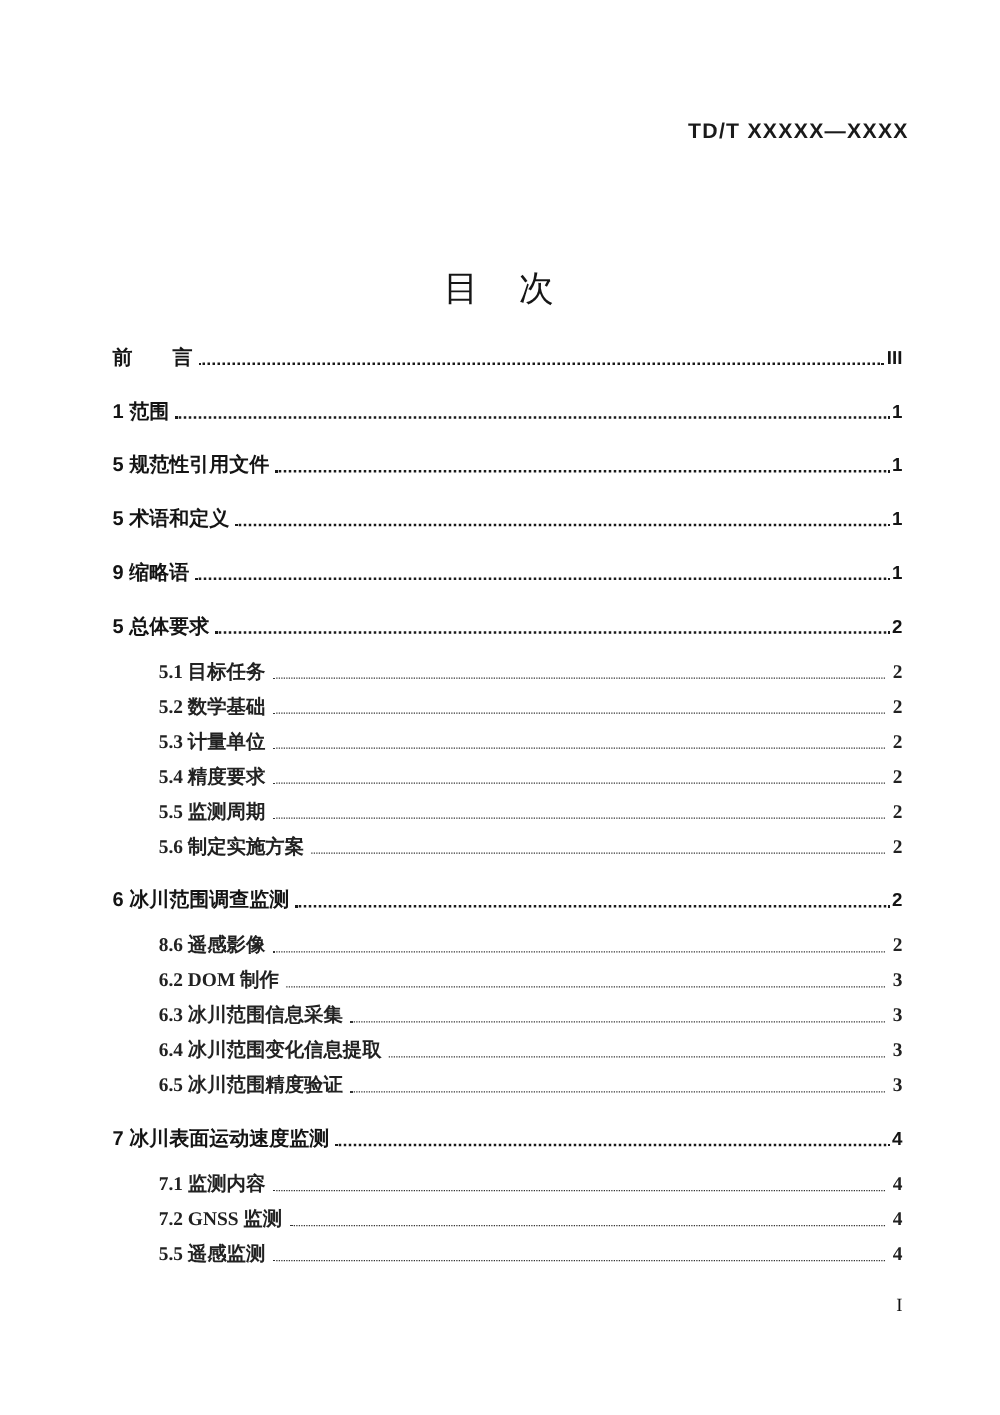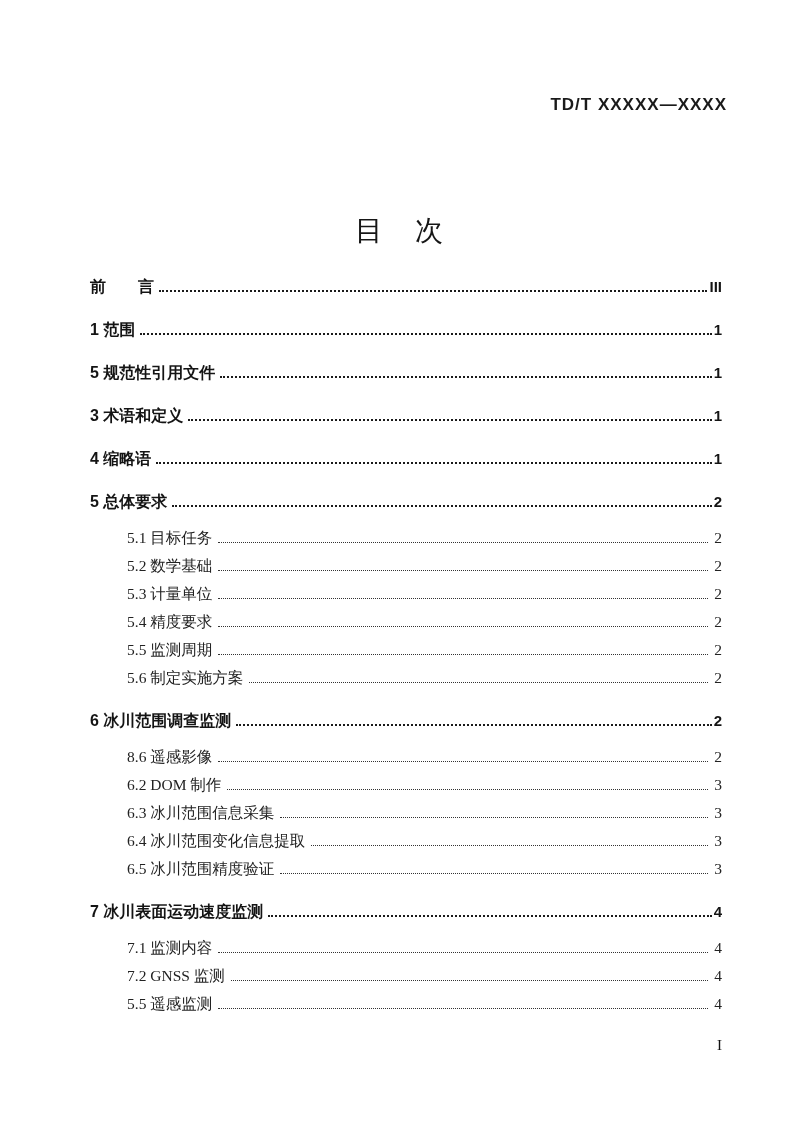--- a/index.html
+++ b/index.html
@@ -69,21 +69,21 @@
     margin-bottom: 8px;
     font-family: "Liberation Sans", sans-serif;
     font-weight: bold;
     font-size: 16px;
     color: #141414;
   }
   .toc-row.lv1 .page-num { font-size: 15px; text-align: center; }
   .toc-row.lv2 {
     padding-left: 37px;
     font-family: "Liberation Serif", serif;
-    font-weight: normal;
+    font-weight: bold;
     font-size: 15.5px;
     color: #222222;
   }
   .toc-row.lv2 .leader {
     border-bottom: 1.5px dotted #333333;
     margin: 0 6px 5px 6px;
   }
   .page-footer {
     position: absolute;
     top: 1037px;
@@ -112,26 +112,26 @@
       <span class="label">1 范围</span>
       <span class="leader"></span>
       <span class="page-num">1</span>
     </div>
       <div class="toc-row lv1">
       <span class="label">5 规范性引用文件</span>
       <span class="leader"></span>
       <span class="page-num">1</span>
     </div>
       <div class="toc-row lv1">
-      <span class="label">3 术语和定义</span>
-      <span class="leader"></span>
-      <span class="page-num">1</span>
-    </div>
-      <div class="toc-row lv1">
-      <span class="label">4 缩略语</span>
+      <span class="label">5 术语和定义</span>
+      <span class="leader"></span>
+      <span class="page-num">1</span>
+    </div>
+      <div class="toc-row lv1">
+      <span class="label">9 缩略语</span>
       <span class="leader"></span>
       <span class="page-num">1</span>
     </div>
       <div class="toc-row lv1">
       <span class="label">5 总体要求</span>
       <span class="leader"></span>
       <span class="page-num">2</span>
     </div>
       <div class="toc-row lv2">
       <span class="label">5.1 目标任务</span>

